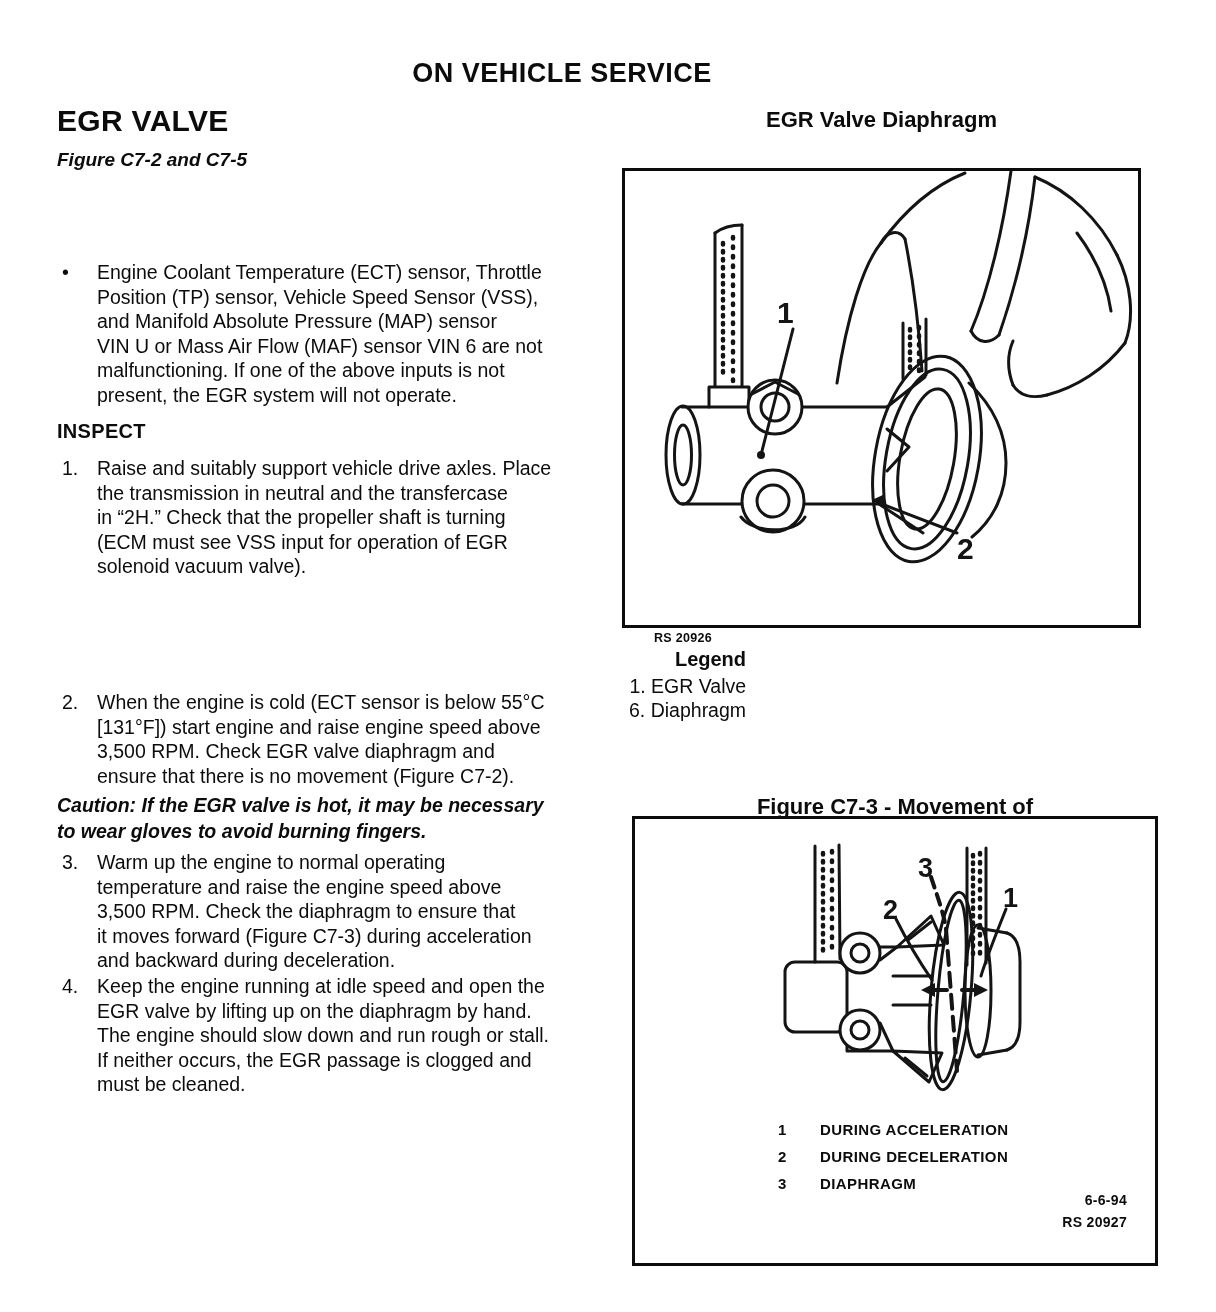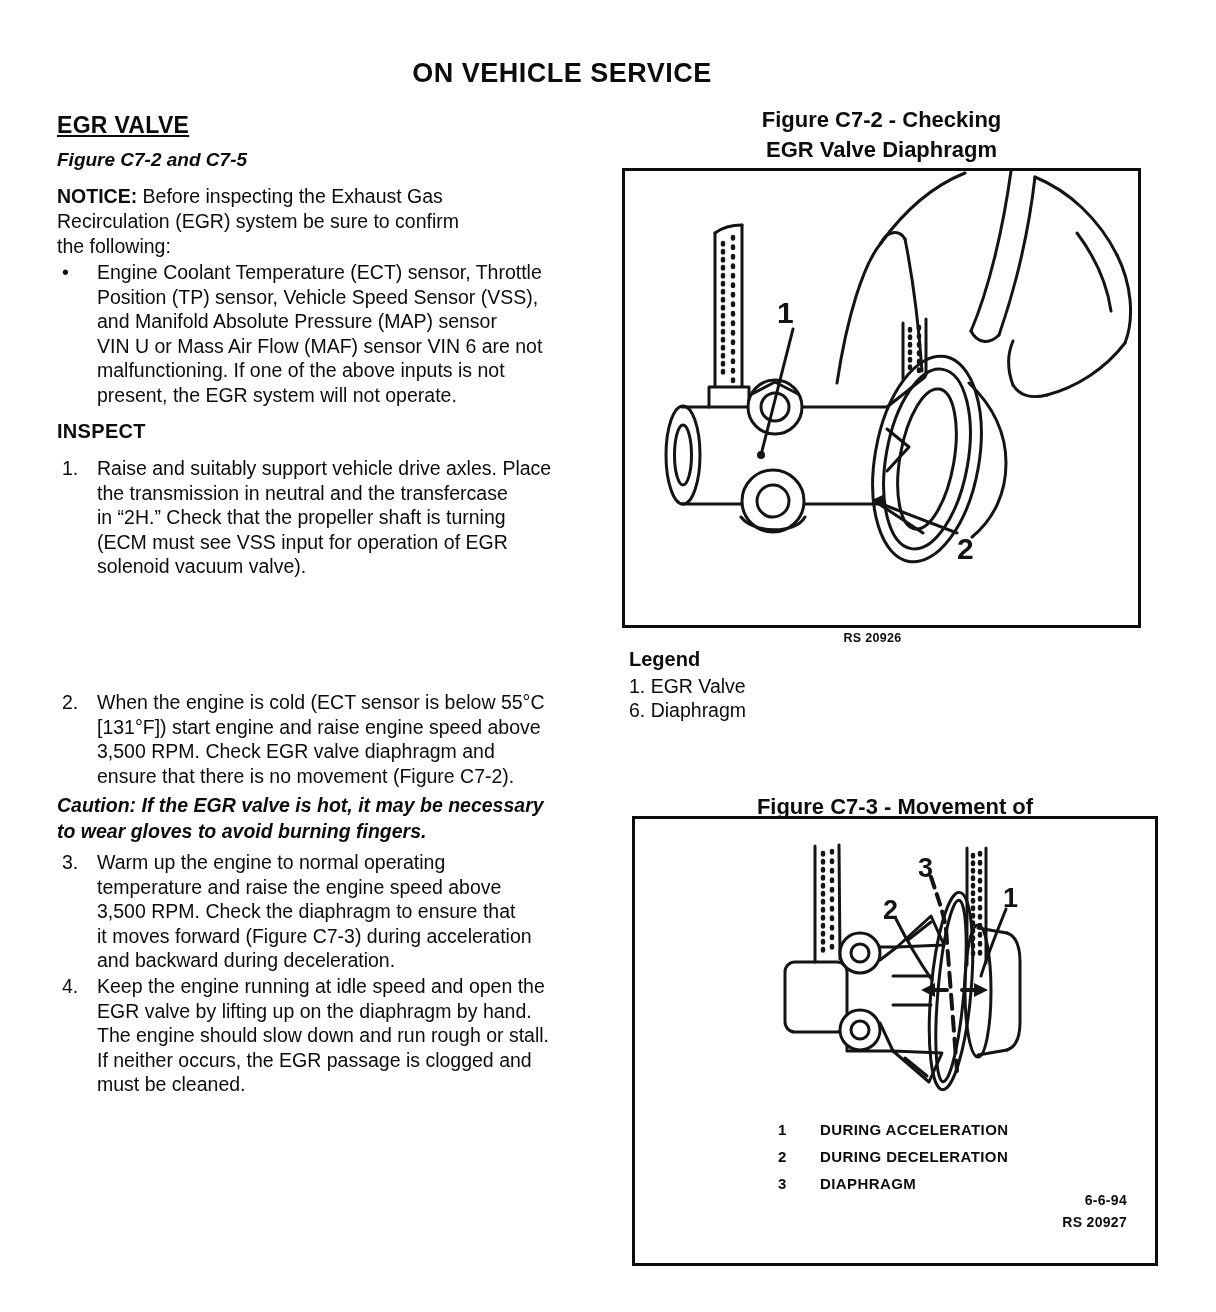--- a/index.html
+++ b/index.html
@@ -11,21 +11,21 @@
     overflow:hidden;
     -webkit-font-smoothing:antialiased;
   }
   .page-title {
     position:absolute; top:58px; left:0; width:1124px;
     text-align:center; font-size:27px; font-weight:bold; letter-spacing:.5px;
   }
   
   .left-col { position:absolute; left:57px; top:100px; width:558px; height:1020px; }
   .left-col > div { position:absolute; left:0; width:558px; }
-  .lc-egr      { top:12px;   font-size:23px; font-weight:bold; letter-spacing:.3px;text-decoration:underline; }
+  .lc-egr      { top:4px;   font-size:30px; font-weight:bold; letter-spacing:.3px; }
   .lc-figref   { top:49px;  font-size:19px; font-weight:bold; font-style:italic; }
   .lc-notice   { top:84px;  font-size:19.5px; line-height:25px; white-space:pre-line; }
   .lc-notice .notice-label { font-weight:bold; }
   .lc-bullet   { top:160px; }
   .lc-inspect  { top:320px; font-size:20px; font-weight:bold; letter-spacing:.3px; }
   .lc-step1    { top:356px; }
   .lc-caution1 { top:486px; }
   .lc-step2    { top:590px; }
   .lc-caution2 { top:692px; }
   .lc-step3    { top:750px; }
@@ -34,23 +34,23 @@
   .row-marker { width:40px; flex:none; padding-left:5px; }
   .row-text   { flex:1; white-space:pre-line; }
   .caution { font-size:19.5px; line-height:26px; font-weight:bold; font-style:italic; white-space:pre-line; }
   
   .fig-heading { position:absolute; text-align:center; font-size:22px; font-weight:bold; line-height:30px; }
   .fig1-heading { left:622px; top:105px; width:519px; }
   .fig2-heading { left:632px; top:752px; width:526px;margin-top:40px; }
   .fig-box { position:absolute; background:#fff; border:3px solid #0c0c0c; }
   .fig1-box { left:622px; top:168px; width:519px; height:460px; }
   .fig2-box { left:632px; top:816px; width:526px; height:450px; }
-  .fig1-ref { position:absolute; left:614px; top:631px; width:519px; text-align:center;
+  .fig1-ref { position:absolute; left:654px; top:631px; width:519px; text-align:left;
               font-size:12.5px; font-weight:bold; letter-spacing:.3px; padding-right:2px; }
-  .legend1 { position:absolute; left:629px; top:648px; }
+  .legend1 { position:absolute; left:629px; top:648px;text-align:right; }
   .legend1-heading { font-size:20px; font-weight:bold; margin-bottom:3px; }
   .legend1-item { font-size:19.5px; line-height:24px; }
   .fig2-legend { position:absolute; left:143px; top:297px; }
   .fig2-legend-row { display:flex; font-size:15px; font-weight:bold; line-height:27px; letter-spacing:.4px; }
   .fig2-legend-num { width:42px; flex:none; }
   .fig2-stamp { position:absolute; right:28px; top:370px; text-align:right;
                 font-size:14px; font-weight:bold; line-height:22px; letter-spacing:.3px; }
   svg { display:block; }
   svg text { font-family:"Liberation Sans", sans-serif; }
 </style>
@@ -58,23 +58,20 @@
 <body>
 
 <div class="page-title">ON VEHICLE SERVICE</div>
 
 <div class="left-col">
 
   <div class="lc-egr">EGR VALVE</div>
 
   <div class="lc-figref">Figure C7-2 and C7-5</div>
 
-  <div class="lc-notice"><span class="notice-label">NOTICE:</span><span> Before inspecting the Exhaust Gas
-Recirculation (EGR) system be sure to confirm
-the following:</span></div>
 
   <div class="lc-bullet flex-row">
     <span class="row-marker">•</span>
     <span class="row-text">Engine Coolant Temperature (ECT) sensor, Throttle
 Position (TP) sensor, Vehicle Speed Sensor (VSS),
 and Manifold Absolute Pressure (MAP) sensor
 VIN U or Mass Air Flow (MAF) sensor VIN 6 are not
 malfunctioning. If one of the above inputs is not
 present, the EGR system will not operate.</span>
   </div>
@@ -115,21 +112,20 @@
     <span class="row-marker">4.</span>
     <span class="row-text">Keep the engine running at idle speed and open the
 EGR valve by lifting up on the diaphragm by hand.
 The engine should slow down and run rough or stall.
 If neither occurs, the EGR passage is clogged and
 must be cleaned.</span>
   </div>
 </div>
 
 <div class="fig-heading fig1-heading">
-  <div>Figure C7-2 - Checking</div>
   <div>EGR Valve Diaphragm</div>
 </div>
 
 <div class="fig-box fig1-box">
   <svg width="513" height="454" viewBox="0 0 513 454">
     <g stroke="#141414" stroke-width="3" fill="none" stroke-linecap="round" stroke-linejoin="round">
 
       <path d="M90,62 L90,215"></path>
       <path d="M117,54 L117,215"></path>
       <path d="M90,62 C98,56 108,54 117,54"></path>

